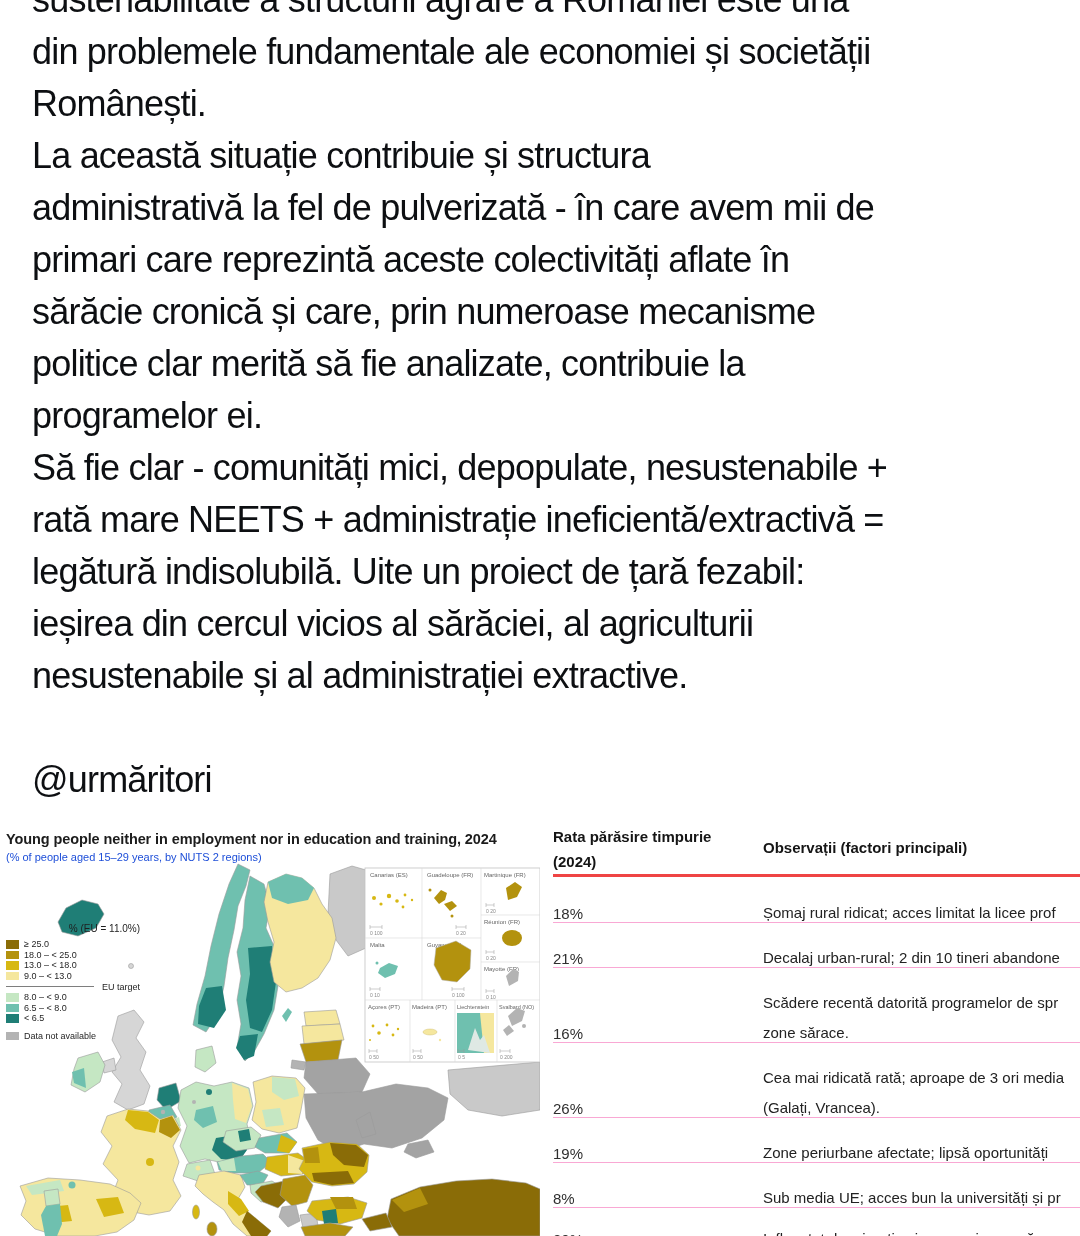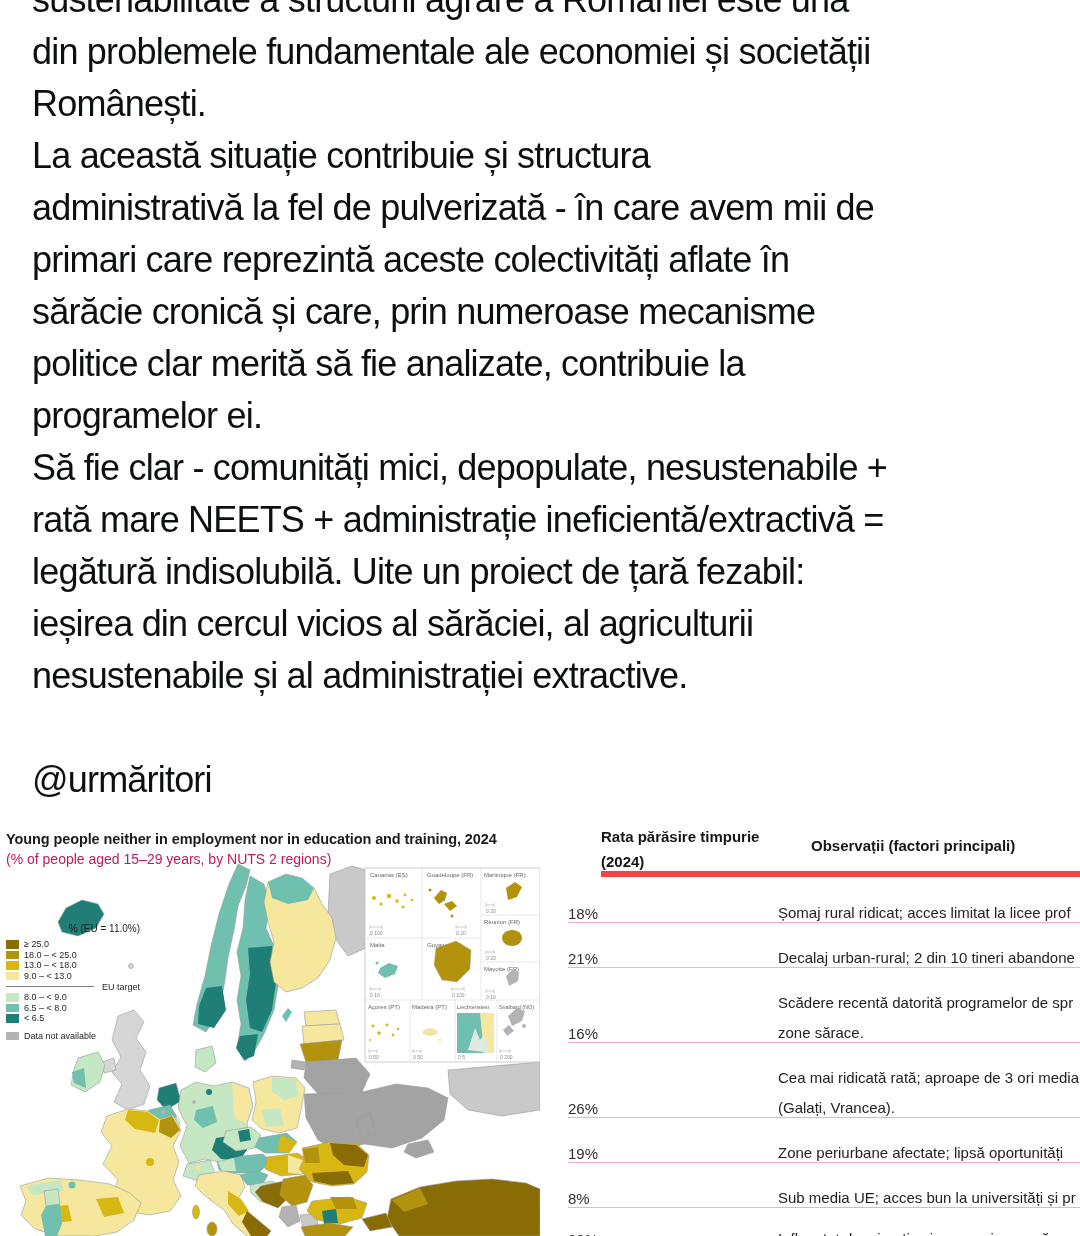--- a/index.html
+++ b/index.html
@@ -20,41 +20,41 @@
     display:flex;overflow:hidden;background:#fff;
   }
   
   .map-panel{width:540px;position:relative;flex:none;}
   .map-svg{position:absolute;left:0;top:0;}
   .map-title{
     position:absolute;top:11px;left:6px;font-size:14.5px;font-weight:700;
     color:#1c1c1c;white-space:nowrap;letter-spacing:-0.1px;
   }
   .map-subtitle{
-    position:absolute;top:31px;left:6px;font-size:14px;color:#be185d;white-space:nowrap;
+    position:absolute;top:31px;left:6px;font-size:11px;color:#1d4ed8;white-space:nowrap;
   }
   .legend{position:absolute;left:6px;top:103px;text-align:right;}
   .legend-heading{font-size:10px;color:#1f1f1f;margin-bottom:5px;}
   .lrow{display:flex;align-items:center;height:10.5px;}
   .sw{width:13px;height:8.5px;margin-right:5px;flex:none;}
   .lrow span{font-size:9px;color:#1f1f1f;white-space:nowrap;}
   .target-row{display:flex;align-items:center;height:9px;margin:1px 0;}
   .target-line{width:88px;border-top:1px solid #7e7e7e;height:0;}
   .target-row span{font-size:9px;color:#1f1f1f;margin-left:8px;}
   .nodata-row{margin-top:7px;}
   .c-g1{background:var(--g1);} .c-g2{background:var(--g2);} .c-g3{background:var(--g3);}
   .c-g4{background:var(--g4);} .c-t1{background:var(--t1);} .c-t2{background:var(--t2);}
   .c-t3{background:var(--t3);} .c-na{background:var(--na);}
   
   .f-g1{fill:var(--g1);} .f-g2{fill:var(--g2);} .f-g3{fill:var(--g3);} .f-g4{fill:var(--g4);}
   .f-t1{fill:var(--t1);} .f-t2{fill:var(--t2);} .f-t3{fill:var(--t3);}
   .f-na{fill:var(--na);} .f-ne{fill:var(--ne);} .f-nl{fill:var(--nl);} .f-uk{fill:var(--uk);}
   
   .table-panel{flex:1;padding-left:13px;overflow:hidden;}
-  .thead{display:flex;height:57px;padding-top:4px;box-sizing:border-box;border-bottom:6px solid #ef4444;margin-left:33px;}
+  .thead{display:flex;height:57px;padding-top:4px;box-sizing:border-box;border-bottom:3px solid #ef4444;}
   .th1{width:210px;flex:none;}
   .th1 div{font-size:15px;font-weight:700;color:#151515;line-height:25px;}
   .th2{flex:1;display:flex;align-items:center;padding-bottom:4px;overflow:hidden;}
   .th2 span{font-size:15px;font-weight:700;color:#151515;white-space:nowrap;}
   .trow{display:flex;height:45px;box-sizing:border-box;padding-top:13px;align-items:flex-end;}
   .trow + .trow{border-top:1px solid #f9a8d4;}
   .trow.double{height:75px;}
   .trow.clipped{height:41px;}
   .rate{width:210px;flex:none;font-size:15px;color:#2f2f2f;}
   .obs{flex:1;overflow:hidden;}
@@ -78,21 +78,21 @@
   <div class="post-line">Să fie clar - comunități mici, depopulate, nesustenabile +</div>
   <div class="post-line">rată mare NEETS + administrație ineficientă/extractivă =</div>
   <div class="post-line">legătură indisolubilă. Uite un proiect de țară fezabil:</div>
   <div class="post-line">ieșirea din cercul vicios al sărăciei, al agriculturii</div>
   <div class="post-line">nesustenabile și al administrației extractive.</div>
   <div class="post-line mention">@urmăritori</div>
 </div>
 
 <div class="attachment">
 
-  <figure class="map-panel" style="margin:0;padding-left:15px;">
+  <figure class="map-panel" style="margin:0;">
     <svg class="map-svg" width="540" height="416" viewBox="0 0 540 416">
       <g stroke="#9b9b9b" stroke-width="0.6">
 
         <path class="f-nl" d="M330,54 L352,46 366,50 366,128 348,136 336,120 328,94 Z"></path>
         <path class="f-nl" d="M448,250 L540,242 540,290 502,296 468,290 450,274 Z"></path>
 
         <path class="f-t3" d="M58,102 L66,88 82,80 98,84 104,94 96,108 78,116 62,112 Z"></path>
         <circle class="f-uk" cx="131" cy="146" r="2.5"></circle>
 
         <path class="f-t2" d="M238,44 L250,50 246,66 238,86 234,110 228,138 224,166 218,194 206,212 193,205 197,184 205,156 211,126 219,94 229,64 Z"></path>

